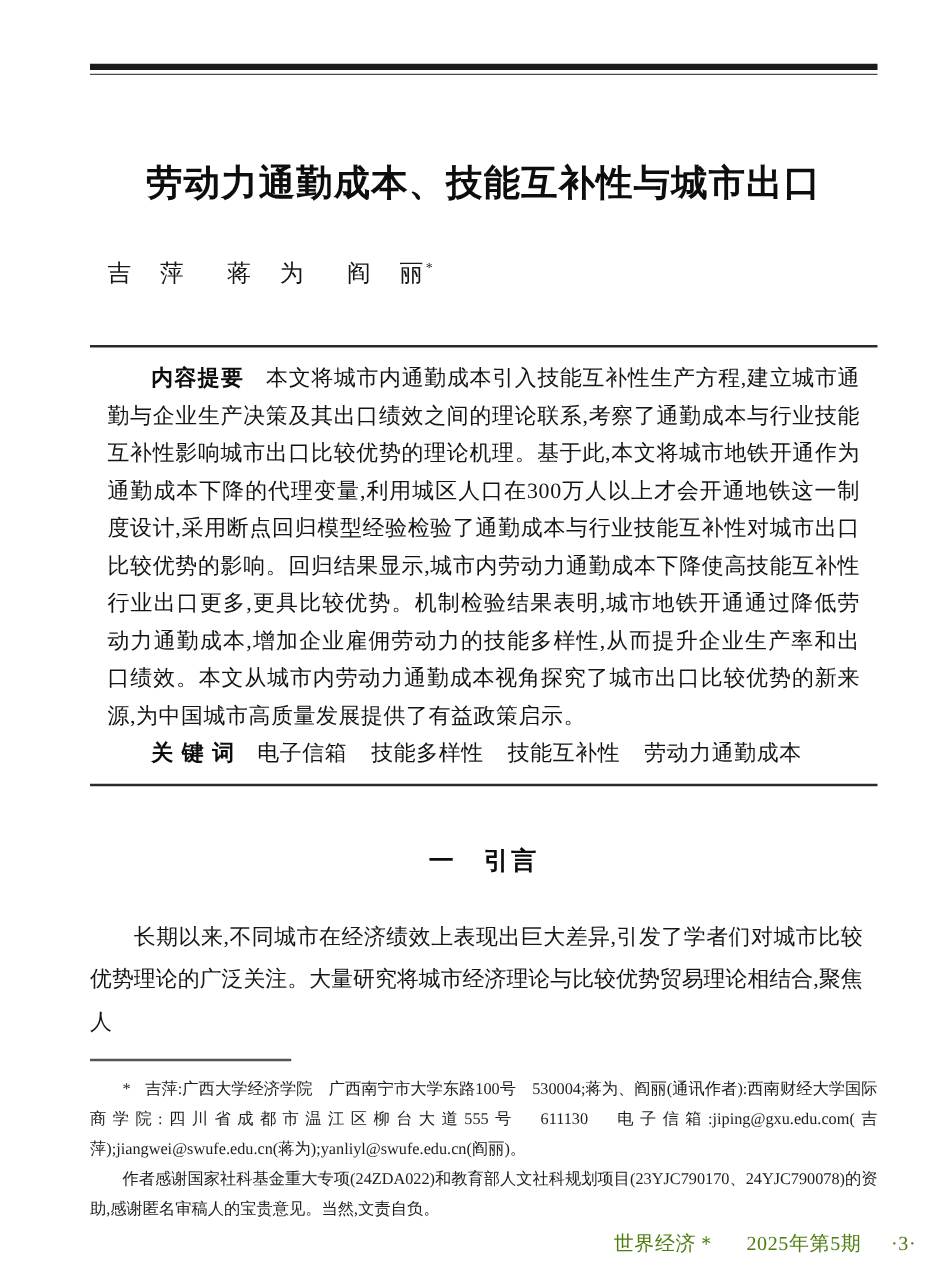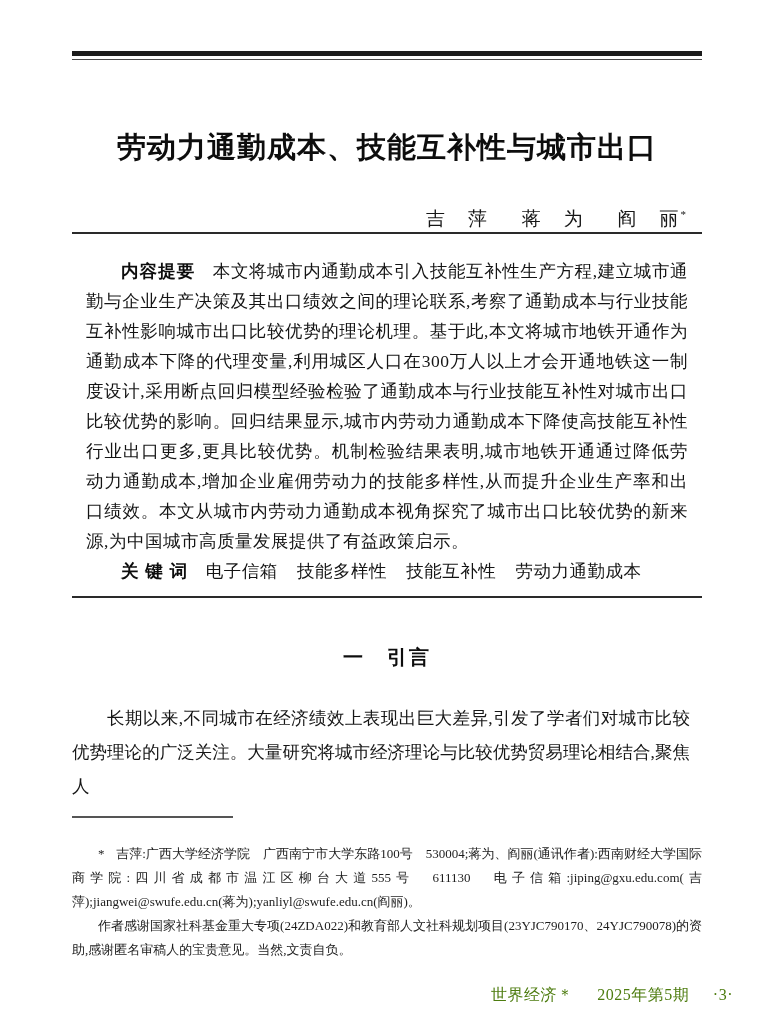--- a/index.html
+++ b/index.html
@@ -24,31 +24,32 @@
     font-family:"Liberation Sans","DejaVu Sans",sans-serif;
     font-weight:bold;
     font-size:29px;
     line-height:46px;
     color:#0d0d0d;
     letter-spacing:1px;
   }
   
   .authors{
     margin-top:36px;
-    text-align:right;
+    text-align:left;
     font-size:19px;
     color:#161616;
   }
   .authors .name{display:inline-block;margin:0 14px;letter-spacing:2px;}
   .authors sup{font-size:11px;vertical-align:super;}
   
   .abstract{
+    margin-top:44px;
     border-top:2px solid #2a2a2a;
     border-bottom:2px solid #2a2a2a;
-    padding:22px 14px 10px 14px;
+    padding:9px 14px 10px 14px;
   }
   .abstract p{
     margin:0;
     font-size:17.5px;
     line-height:30px;
     text-align:justify;
     text-indent:2em;
     color:#141414;
     letter-spacing:0.5px;
   }
@@ -78,21 +79,21 @@
     line-height:34px;
     text-align:justify;
     text-indent:2em;
     color:#161616;
   }
   
   .footnote-rule{
     margin-top:13px;
     width:161px;height:2px;background:#555;
   }
-  .footnotes{margin-top:24px;}
+  .footnotes{margin-top:10px;}
   .footnotes p{
     margin:0;
     font-size:13px;
     line-height:24px;
     text-align:justify;
     text-indent:2em;
     color:#1c1c1c;
   }
   .footnotes .marker{margin-right:0.9em;}
   

